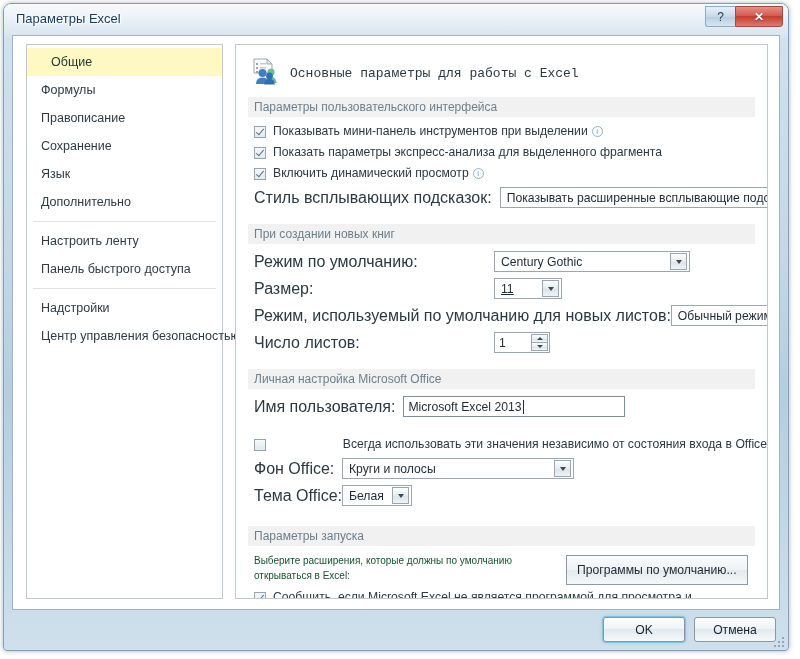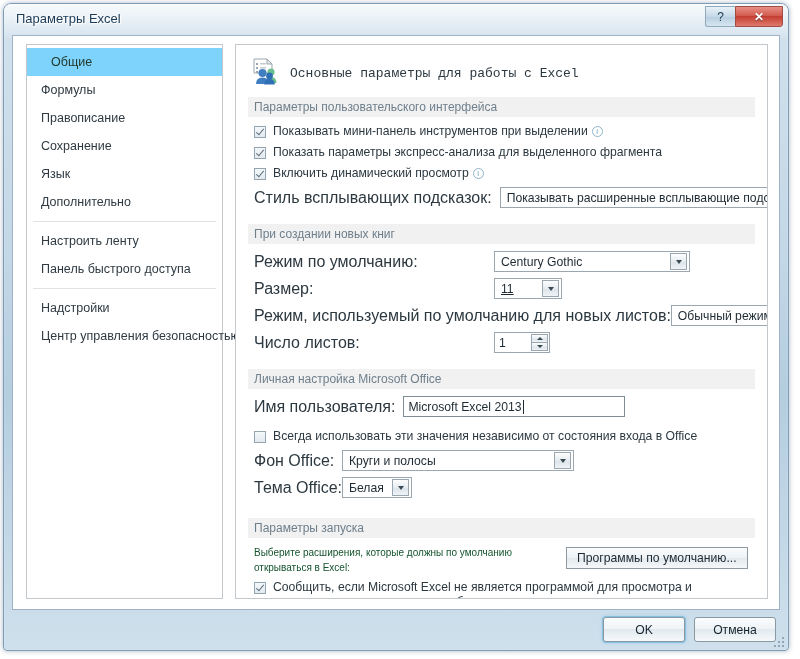--- a/index.html
+++ b/index.html
@@ -107,21 +107,21 @@
   .nav-item {
     height: 28px;
     line-height: 28px;
     padding-left: 14px;
     font-size: 12.5px;
     color: #2f3a42;
     white-space: nowrap;
     cursor: default;
   }
   .nav-item.selected {
-    background: #7dd3fc;
+    background: #fef9c3;
     color: #23392c;
     padding-left: 24px;
   }
   .nav-sep {
     height: 1px;
     background: #dfe3e6;
     margin: 5px 6px 5px 6px;
   }
 
   
@@ -320,21 +320,21 @@
     border-bottom: 3.5px solid #3a4a55;
   }
   .spin-down::after {
     content: "";
     border-left: 3px solid transparent;
     border-right: 3px solid transparent;
     border-top: 3.5px solid #3a4a55;
   }
 
   .pushbutton {
-    height: 22px;
+    height: 30px;
     border: 1px solid #8d9aa3;
     background: linear-gradient(to bottom, #fafcfd, #eef2f5 50%, #e3e9ed 51%, #f5f8fa);
     font-size: 12.2px;
     color: #1e2a33;
     display: inline-flex;
     align-items: center;
     justify-content: center;
     padding: 0 10px;
     box-sizing: border-box;
   }
@@ -513,21 +513,21 @@
       <div class="section-body">
 
         <div class="field-row">
           <span class="field-label">Имя пользователя:</span>
           <span class="textbox" style="width:222px; margin-left:8px;">
             <span>Microsoft Excel 2013</span>
               <span class="caret"></span>
           </span>
         </div>
 
-        <div class="cb-row" style="margin-top:12px;">
+        <div class="cb-row" style="margin-top:20px;justify-content:space-between;">
           <span class="checkbox"></span>
           <span class="cb-label">Всегда использовать эти значения независимо от состояния входа в Office</span>
         </div>
 
         <div class="field-row">
           <span class="field-label" style="width:88px;">Фон Office:</span>
           <span class="combo" style="width:232px;">
             <span class="combo-text">Круги и полосы</span>
             <span class="combo-arrow"></span>
           </span>

